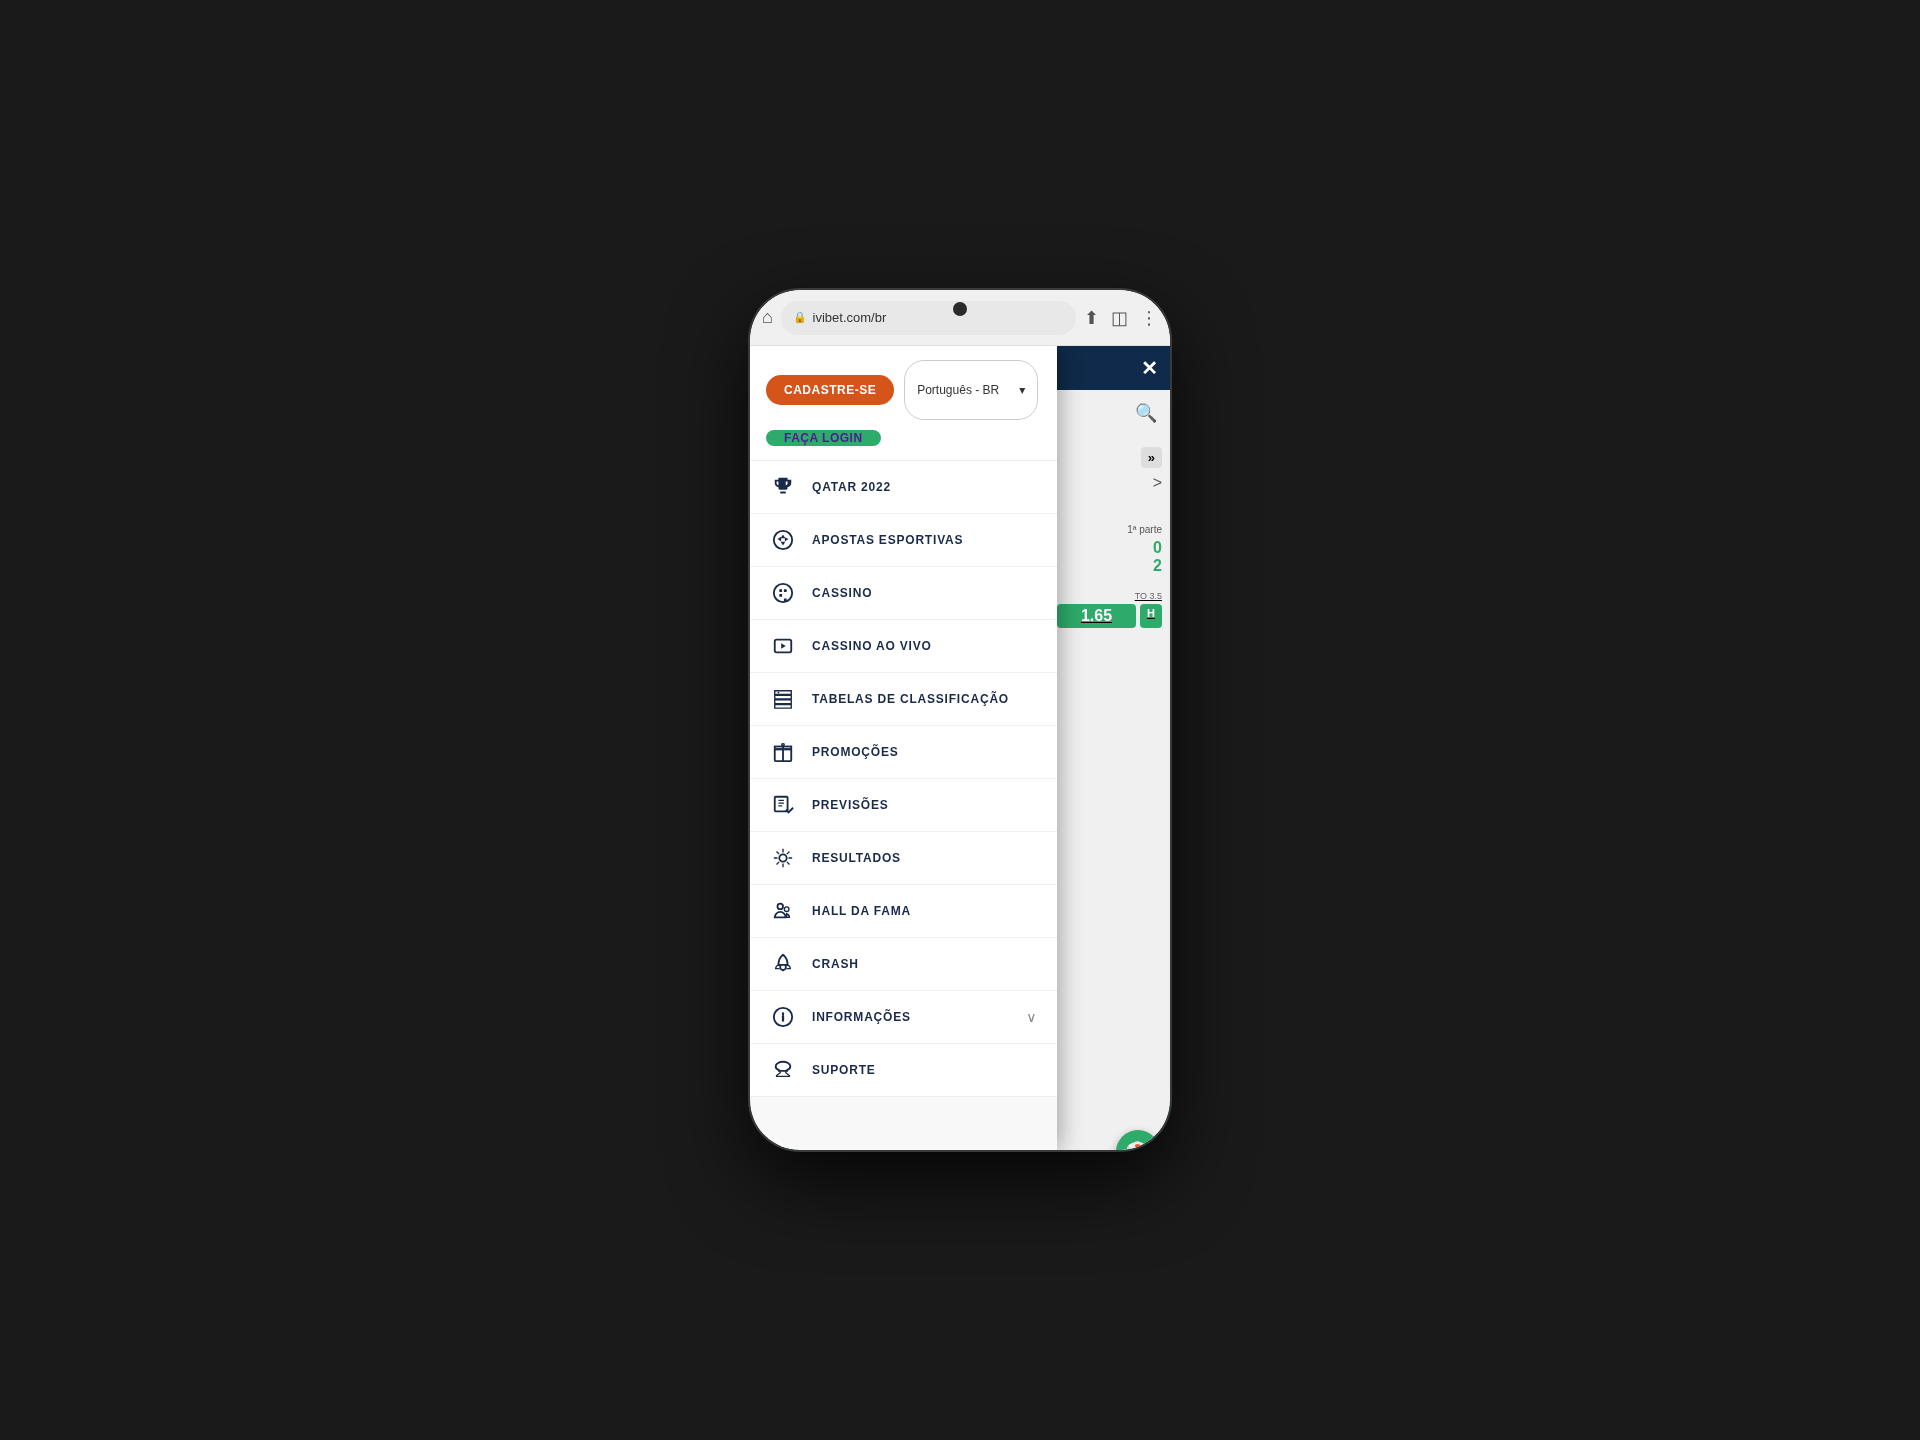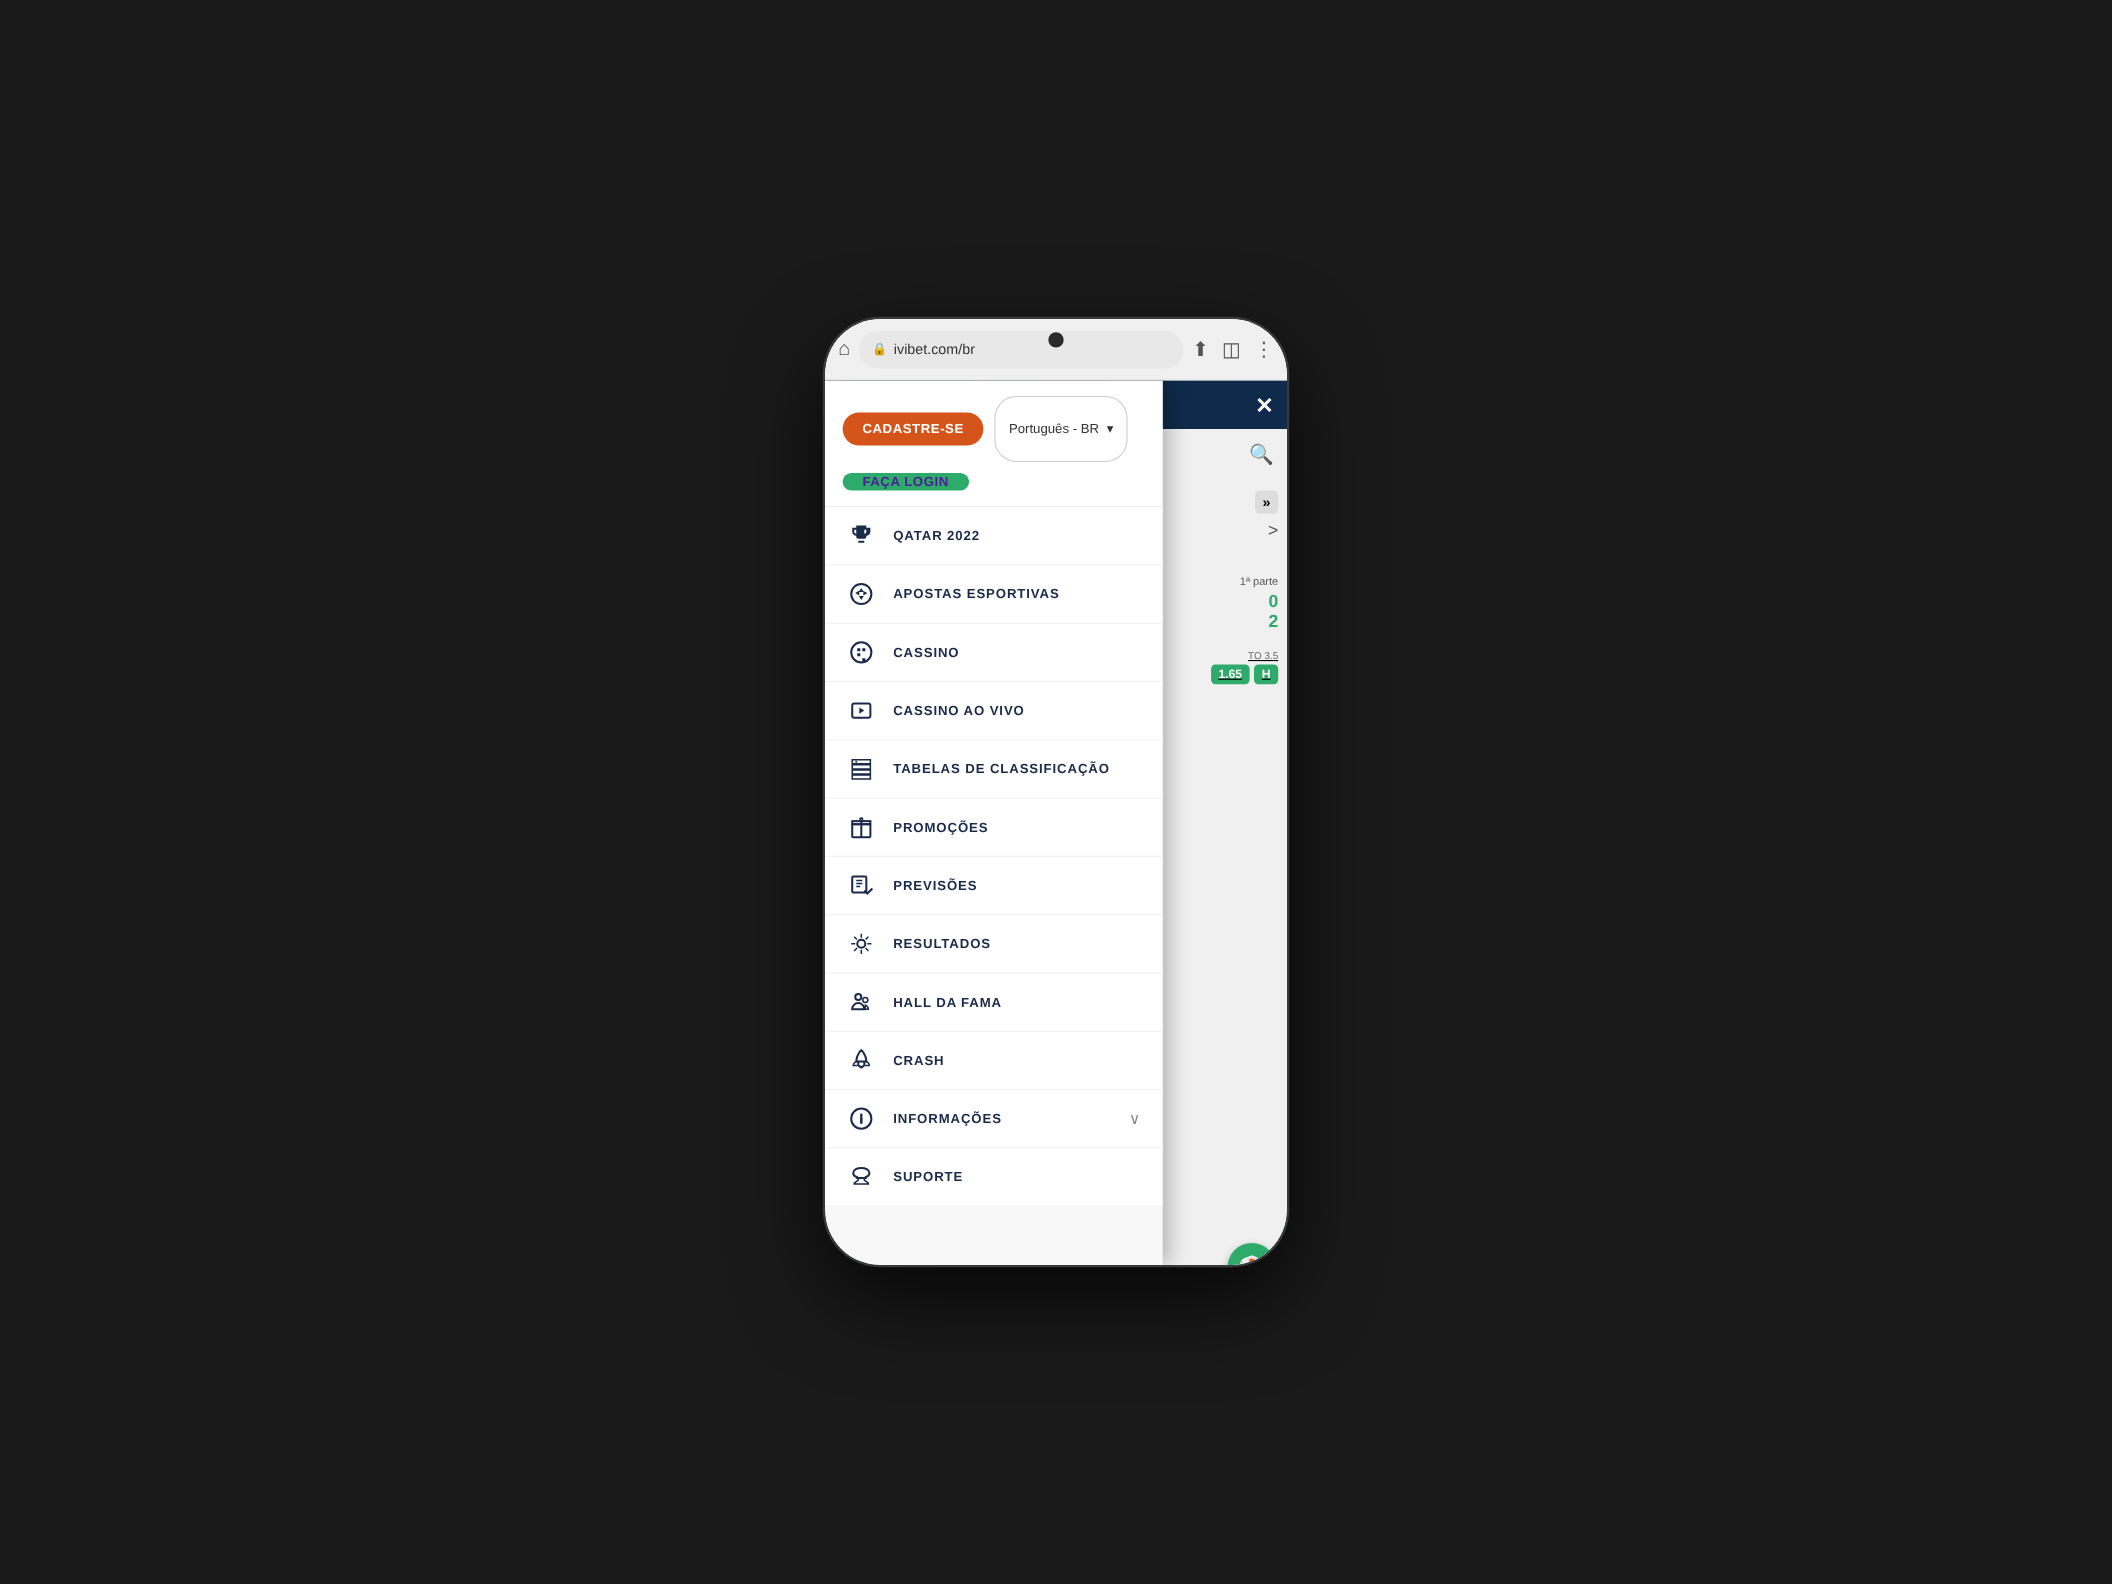--- a/index.html
+++ b/index.html
@@ -211,21 +211,21 @@
 
     .lang-selector {
       background: white;
       border: 1px solid #ccc;
       border-radius: 20px;
       padding: 22px 12px;
       font-size: 12px;
       color: #333;
       display: flex;
       align-items: flex-start;
-      gap: 7px;
+      gap: 20px;
       cursor: pointer;
     }
 
     .btn-login {
       background: #2eaa6a;
       color: #4c1d95;
       border: none;
       border-radius: 20px;
       padding: 1px 18px;
       font-size: 12px;
@@ -328,21 +328,21 @@
           <div style="margin-top:32px;">
             <div style="font-size:10px; color:#555; text-align:right;">1ª parte</div>
             <div style="text-align:right; margin-top:4px;">
               <span style="font-size:16px; font-weight:bold; color:#2eaa6a; display:block;">0</span>
               <span style="font-size:16px; font-weight:bold; color:#2eaa6a; display:block;">2</span>
             </div>
           </div>
           <div style="margin-top:16px;text-decoration:underline;">
             <div style="font-size:9px; color:#666; text-align:right;">TO 3.5</div>
             <div style="display:flex; justify-content:flex-end; gap:4px; margin-top:3px;">
-              <span style="background:#2eaa6a; color:white; border-radius:4px; padding:3px 7px; font-size:11px; font-weight:bold; cursor:pointer;">1.65</span>
+              <span style="background:#2eaa6a; color:white; border-radius:4px; padding:3px 24px; font-size:16px; font-weight:bold; cursor:pointer;">1.65</span>
               <span style="background:#2eaa6a; color:white; border-radius:4px; padding:3px 7px; font-size:11px; font-weight:bold; cursor:pointer;">H</span>
             </div>
           </div>
 
           <div style="position:absolute; bottom:20px; right:10px;">
             <div style="width:44px; height:44px; background:#2eaa6a; border-radius:50%; display:flex; align-items:center; justify-content:center; font-size:20px; cursor:pointer; box-shadow:0 3px 8px rgba(0,0,0,0.3);">🎲</div>
           </div>
         </div>
       </div>
 

